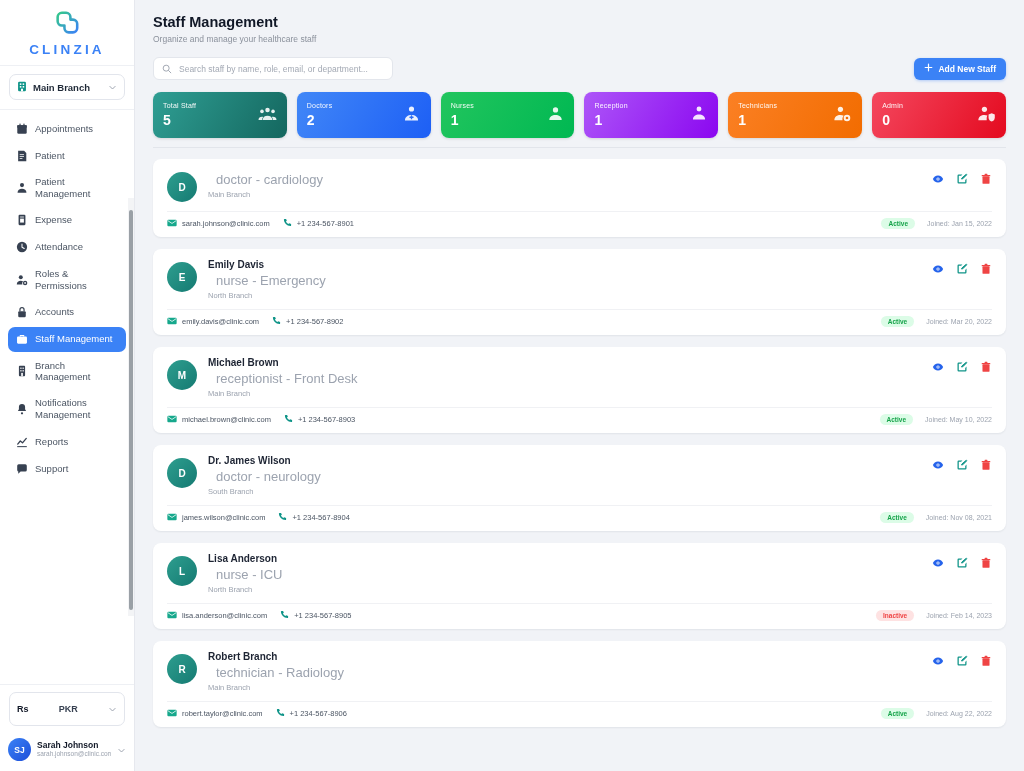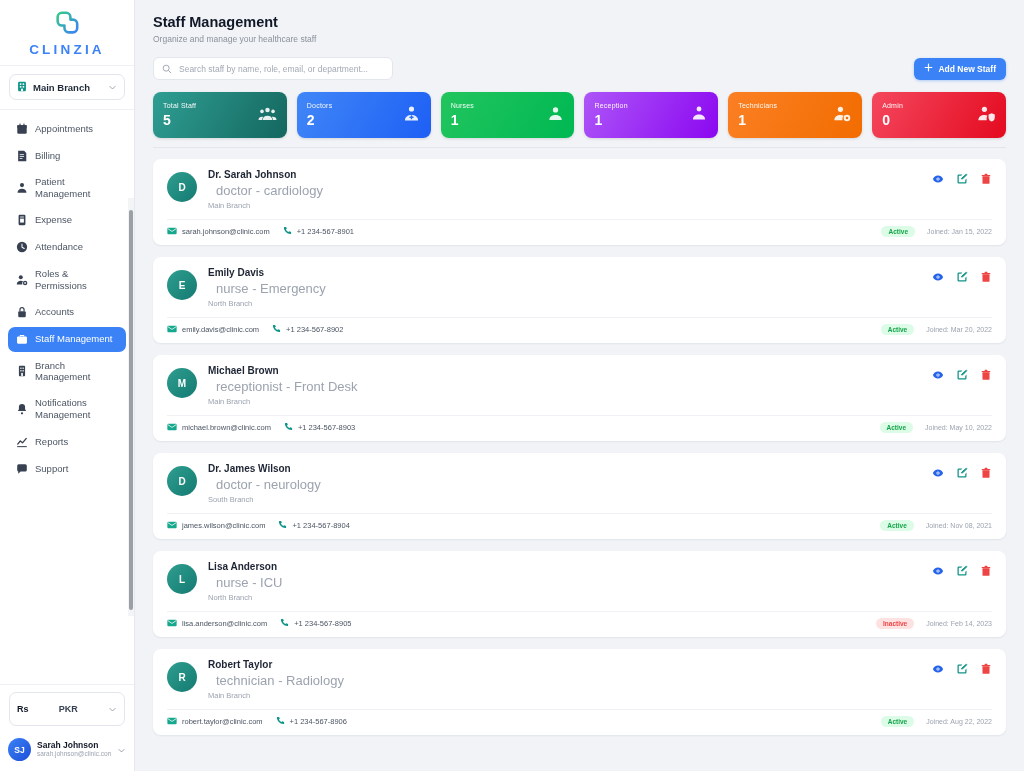--- a/index.html
+++ b/index.html
@@ -207,21 +207,21 @@
 
     <div class="nav-item">
       <span class="ico">
           <svg width="12" height="12" viewBox="0 0 14 14">
             <path d="M2.5 1h7l2.5 2.5V13H2.5z"></path>
             <rect x="4.3" y="5" width="5" height="0.9" fill="#fff"></rect>
             <rect x="4.3" y="7.2" width="5" height="0.9" fill="#fff"></rect>
             <rect x="4.3" y="9.4" width="3.2" height="0.9" fill="#fff"></rect>
           </svg>
         </span>
-      <span>Billing</span>
+      <span>Patient</span>
     </div>
 
     <div class="nav-item">
       <span class="ico">
           <svg width="12" height="12" viewBox="0 0 14 14">
             <circle cx="7" cy="3.6" r="2.4"></circle>
             <path d="M1.8 12.6c0-2.9 2.3-4.6 5.2-4.6s5.2 1.7 5.2 4.6z"></path>
           </svg>
         </span>
       <span>Patient Management</span>
@@ -468,21 +468,20 @@
   </div>
 
   <div class="stats-divider"></div>
 
   <div class="staff-list">
 
     <div class="staff-card">
       <div class="staff-top">
         <div class="staff-avatar">D</div>
         <div class="staff-id">
-          <div class="staff-name">Dr. Sarah Johnson</div>
           <div class="staff-role">doctor - cardiology</div>
           <div class="staff-branch">Main Branch</div>
         </div>
         <div class="staff-actions">
           <span class="act">
               <svg width="12" height="12" viewBox="0 0 16 16">
                 <path d="M8 3.2c3.2 0 5.8 2.2 6.8 4.8-1 2.6-3.6 4.8-6.8 4.8S2.2 10.6 1.2 8C2.2 5.4 4.8 3.2 8 3.2z" fill="#2563eb"></path>
                 <circle cx="8" cy="8" r="2.1" fill="#fff"></circle>
                 <circle cx="8" cy="8" r="1.1" fill="#2563eb"></circle>
               </svg>
@@ -738,21 +737,21 @@
           <span class="badge inactive">Inactive</span>
           <span class="joined">Joined: Feb 14, 2023</span>
         </div>
       </div>
     </div>
 
     <div class="staff-card">
       <div class="staff-top">
         <div class="staff-avatar">R</div>
         <div class="staff-id">
-          <div class="staff-name">Robert Taylor</div>
+          <div class="staff-name">Robert Branch</div>
           <div class="staff-role">technician - Radiology</div>
           <div class="staff-branch">Main Branch</div>
         </div>
         <div class="staff-actions">
           <span class="act">
               <svg width="12" height="12" viewBox="0 0 16 16">
                 <path d="M8 3.2c3.2 0 5.8 2.2 6.8 4.8-1 2.6-3.6 4.8-6.8 4.8S2.2 10.6 1.2 8C2.2 5.4 4.8 3.2 8 3.2z" fill="#2563eb"></path>
                 <circle cx="8" cy="8" r="2.1" fill="#fff"></circle>
                 <circle cx="8" cy="8" r="1.1" fill="#2563eb"></circle>
               </svg>

